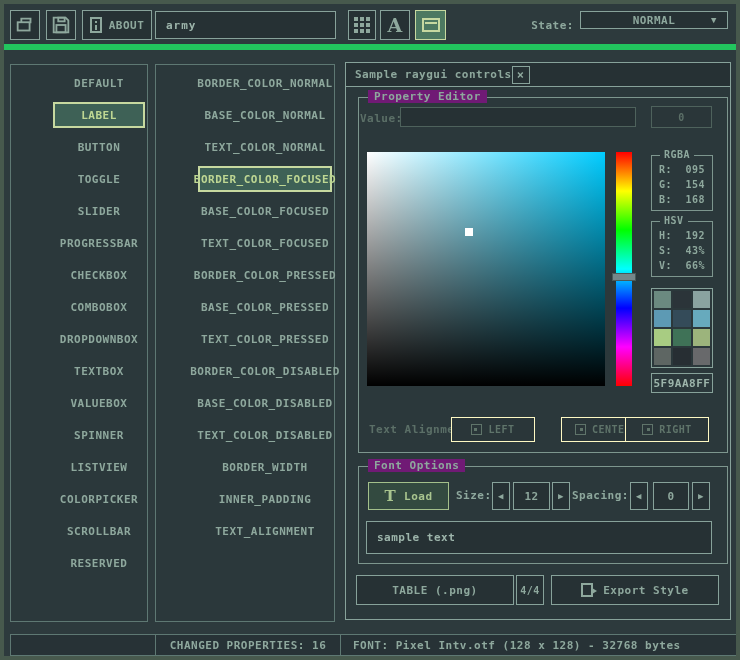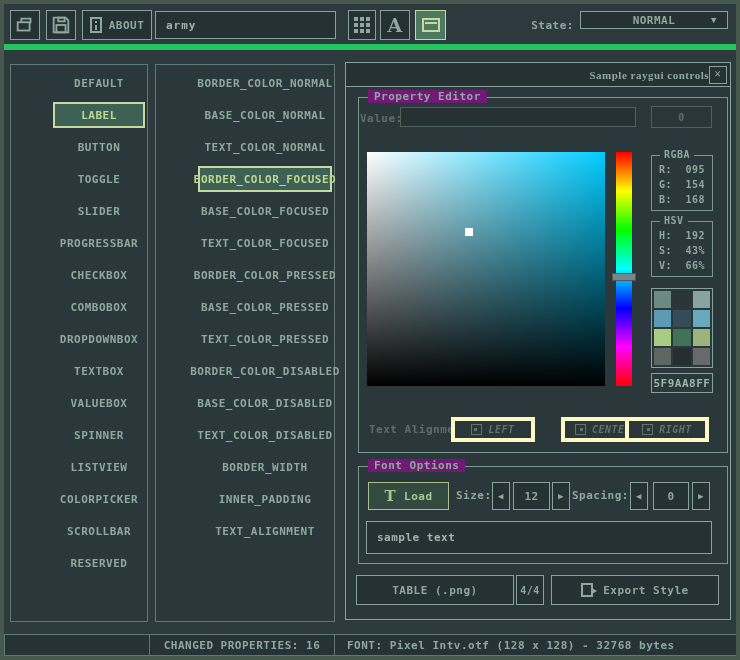--- a/index.html
+++ b/index.html
@@ -42,21 +42,21 @@
   
   .panel { position:absolute; background:#2b383b; border:1px solid #5e7873; padding-top:5px;padding-left:40px; }
   .lv-item { height:26px; margin:0 2px 6px 2px; display:flex; align-items:center;
              justify-content:center; border:2px solid transparent; cursor:pointer; }
   .lv-item.selected { background:#3e6156; border-color:#c7d9a0; color:#bed793; }
 
   
   .window { position:absolute; left:341px; top:58px; width:386px; height:558px;
             background:#2b383b; border:1px solid #87a29a; }
   .titlebar { height:24px; background:#263134; border-bottom:1px solid #87a29a;
-              display:flex; align-items:center; justify-content:flex-end; padding:0 3px 0 9px;font-family:Liberation Serif, serif; }
+              display:flex; align-items:center; justify-content:flex-start; padding:0 3px 0 9px; }
   .close-btn { width:18px; height:18px; border:1px solid #87a29a; display:flex;
                align-items:center; justify-content:center; cursor:pointer; font-size:12px; }
   .groupbox { position:absolute; border:1px solid #7d968e; }
   .gb-label { position:absolute; top:-8px; left:9px; background:#701a75; padding:0 6px; }
 
   .dim { color:#5b6f67; }
   .value-input { position:absolute; background:#263134; border:1px solid #4e625c;
                  color:#9db5ab; font:inherit; padding:0 8px; outline:none; }
   .small-btn { position:absolute; background:#2a3639; border:1px solid #4e625c;
                display:flex; align-items:center; justify-content:center;
@@ -75,41 +75,41 @@
   .mini-row { display:flex; justify-content:space-between; margin-bottom:4px; }
 
   .swatch-grid { position:absolute; display:grid; grid-template-columns:repeat(3,1fr);
                  gap:2px; padding:2px; border:1px solid #87a29a; background:#2b383b; }
   .swatch { height:17px; cursor:pointer; }
   .hex-box { position:absolute; border:1px solid #87a29a; display:flex; align-items:center;
              justify-content:center; font-size:11px; color:#9db5ab; cursor:text; }
 
   .align-label { position:absolute; overflow:hidden; white-space:nowrap; height:25px; line-height:25px; }
   .align-btn { position:absolute; height:25px; width:84px; background:#2a3639;
-               border:4px solid #fef9c3; color:#5f746a; display:flex; align-items:center;
-               justify-content:center; gap:6px; font-size:10px; cursor:pointer;font-style:italic; }
+               border:1px solid #fef9c3; color:#5f746a; display:flex; align-items:center;
+               justify-content:center; gap:6px; font-size:10px; cursor:pointer; }
   .al { width:11px; height:11px; border:1px solid currentColor; position:relative; flex:none; }
   .al::after { content:""; position:absolute; width:3px; height:3px; background:currentColor; top:3px; }
   .al-left::after { left:2px; } .al-center::after { left:4px; } .al-right::after { right:2px; }
 
   .btn { position:absolute; background:#263134; border:1px solid #87a29a;
          display:flex; align-items:center; justify-content:center; gap:8px; cursor:pointer; }
   .btn.focused { background:#334a40; border-color:#a3c08b; color:#a9c58f; }
   .spin-btn { position:absolute; width:18px; height:28px; background:#263134;
               border:1px solid #87a29a; display:flex; align-items:center; justify-content:center;
               font-size:9px; cursor:pointer; }
   .spin-val { position:absolute; height:28px; background:#263134; border:1px solid #87a29a;
               display:flex; align-items:center; justify-content:center; }
   .inline-label { position:absolute; height:28px; line-height:28px; }
   .sample-box { position:absolute; background:#263134; border:1px solid #87a29a;
                 display:flex; align-items:center; padding-left:10px; color:#9db5ab; cursor:text; }
 
   
   .status-seg { position:absolute; top:630px; height:22px; background:#273236;
-                border:1px solid #5e7873; display:flex; align-items:center; }
+                border:1px solid #5e7873; display:flex; align-items:center;margin-left:6px; }
   .status-center { justify-content:center; }
 </style>
 </head>
 <body>
 
 <div class="app">
 
   <div class="toolbar">
     <div class="tb-btn" style="left:6px;top:6px;width:30px;height:30px;">
       <svg width="22" height="22" viewBox="0 0 24 24" fill="none" stroke="currentColor" stroke-width="2">

